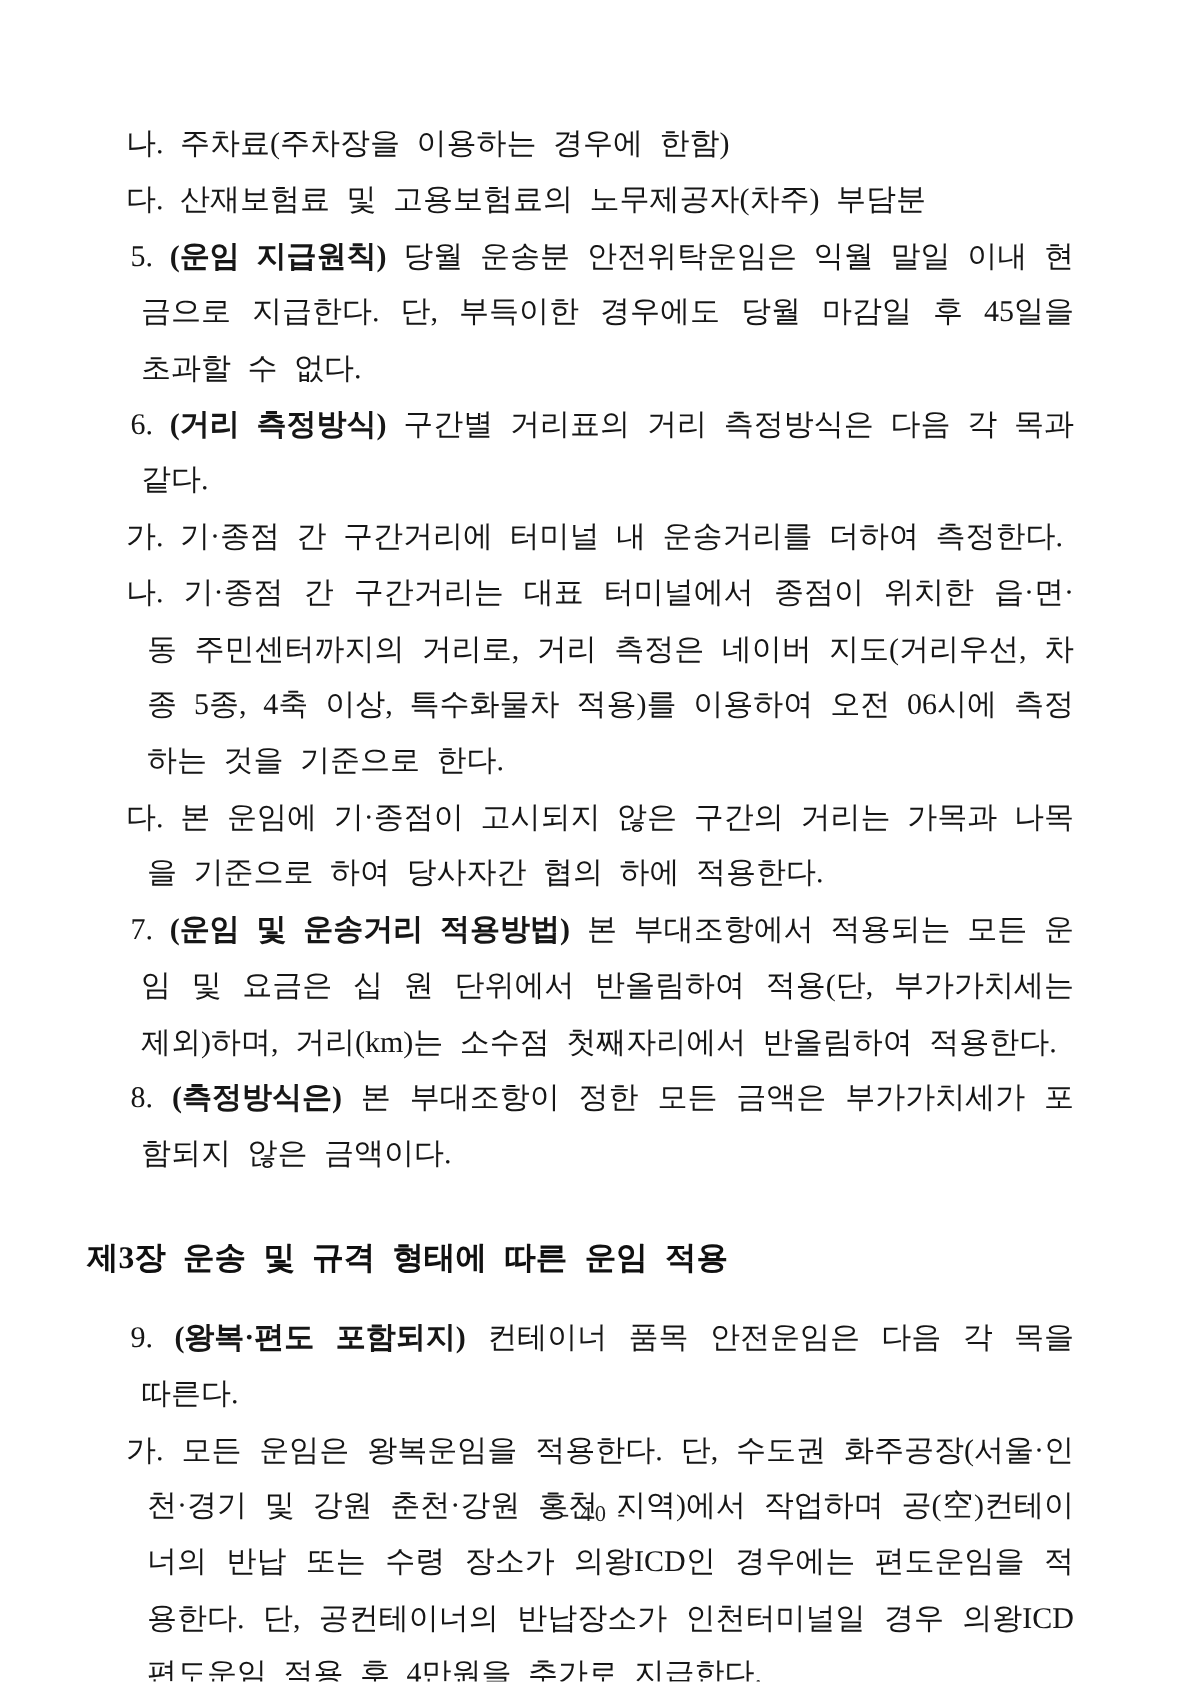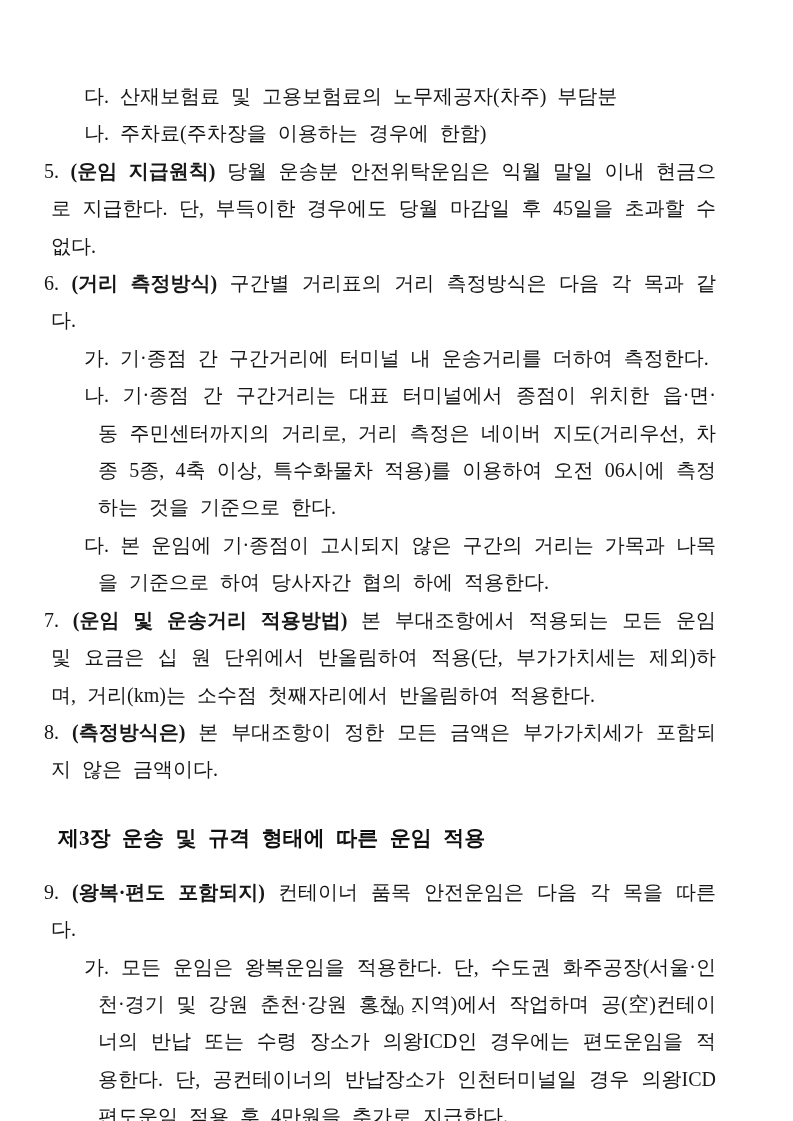--- a/index.html
+++ b/index.html
@@ -18,21 +18,21 @@
     padding: 78px 77px 0 0;
   }
   p.li {
     margin: 0;
     font-size: 20px;
     line-height: 37.4px;
     text-align: justify;
     word-break: break-all;
     word-spacing: 0.3em;
   }
-  p.numbered { margin-left: 51px; text-indent: -7px; }
+  p.numbered { margin-left: 94px; text-indent: -7px; }
   p.lettered { margin-left: 98px; text-indent: -14px; }
   .pfx { }
   b.lbl { font-weight: bold; }
   h2.chapter {
     margin: 30px 0 17px 58px;
     font-size: 21px;
     line-height: 38px;
     font-weight: bold;
     word-spacing: 0.3em;
     color: #101010;
@@ -46,23 +46,23 @@
     font-size: 15px;
     letter-spacing: 2px;
     color: #222222;
   }
 </style>
 </head>
 <body>
 
 <div class="doc">
 
+  <p class="li lettered"><span class="pfx">나.</span> <span>주차료(주차장을 이용하는 경우에 한함)</span></p>
+
   <p class="li lettered"><span class="pfx">다.</span> <span>산재보험료 및 고용보험료의 노무제공자(차주) 부담분</span></p>
-
-  <p class="li lettered"><span class="pfx">나.</span> <span>주차료(주차장을 이용하는 경우에 한함)</span></p>
 
   <p class="li numbered"><span class="pfx">5.</span> <b class="lbl">(운임 지급원칙)</b> <span>당월 운송분 안전위탁운임은 익월 말일 이내 현금으로 지급한다. 단, 부득이한 경우에도 당월 마감일 후 45일을 초과할 수 없다.</span></p>
 
   <p class="li numbered"><span class="pfx">6.</span> <b class="lbl">(거리 측정방식)</b> <span>구간별 거리표의 거리 측정방식은 다음 각 목과 같다.</span></p>
 
   <p class="li lettered"><span class="pfx">가.</span> <span>기·종점 간 구간거리에 터미널 내 운송거리를 더하여 측정한다.</span></p>
 
   <p class="li lettered"><span class="pfx">나.</span> <span>기·종점 간 구간거리는 대표 터미널에서 종점이 위치한 읍·면·동 주민센터까지의 거리로, 거리 측정은 네이버 지도(거리우선, 차종 5종, 4축 이상, 특수화물차 적용)를 이용하여 오전 06시에 측정하는 것을 기준으로 한다.</span></p>
 
   <p class="li lettered"><span class="pfx">다.</span> <span>본 운임에 기·종점이 고시되지 않은 구간의 거리는 가목과 나목을 기준으로 하여 당사자간 협의 하에 적용한다.</span></p>

